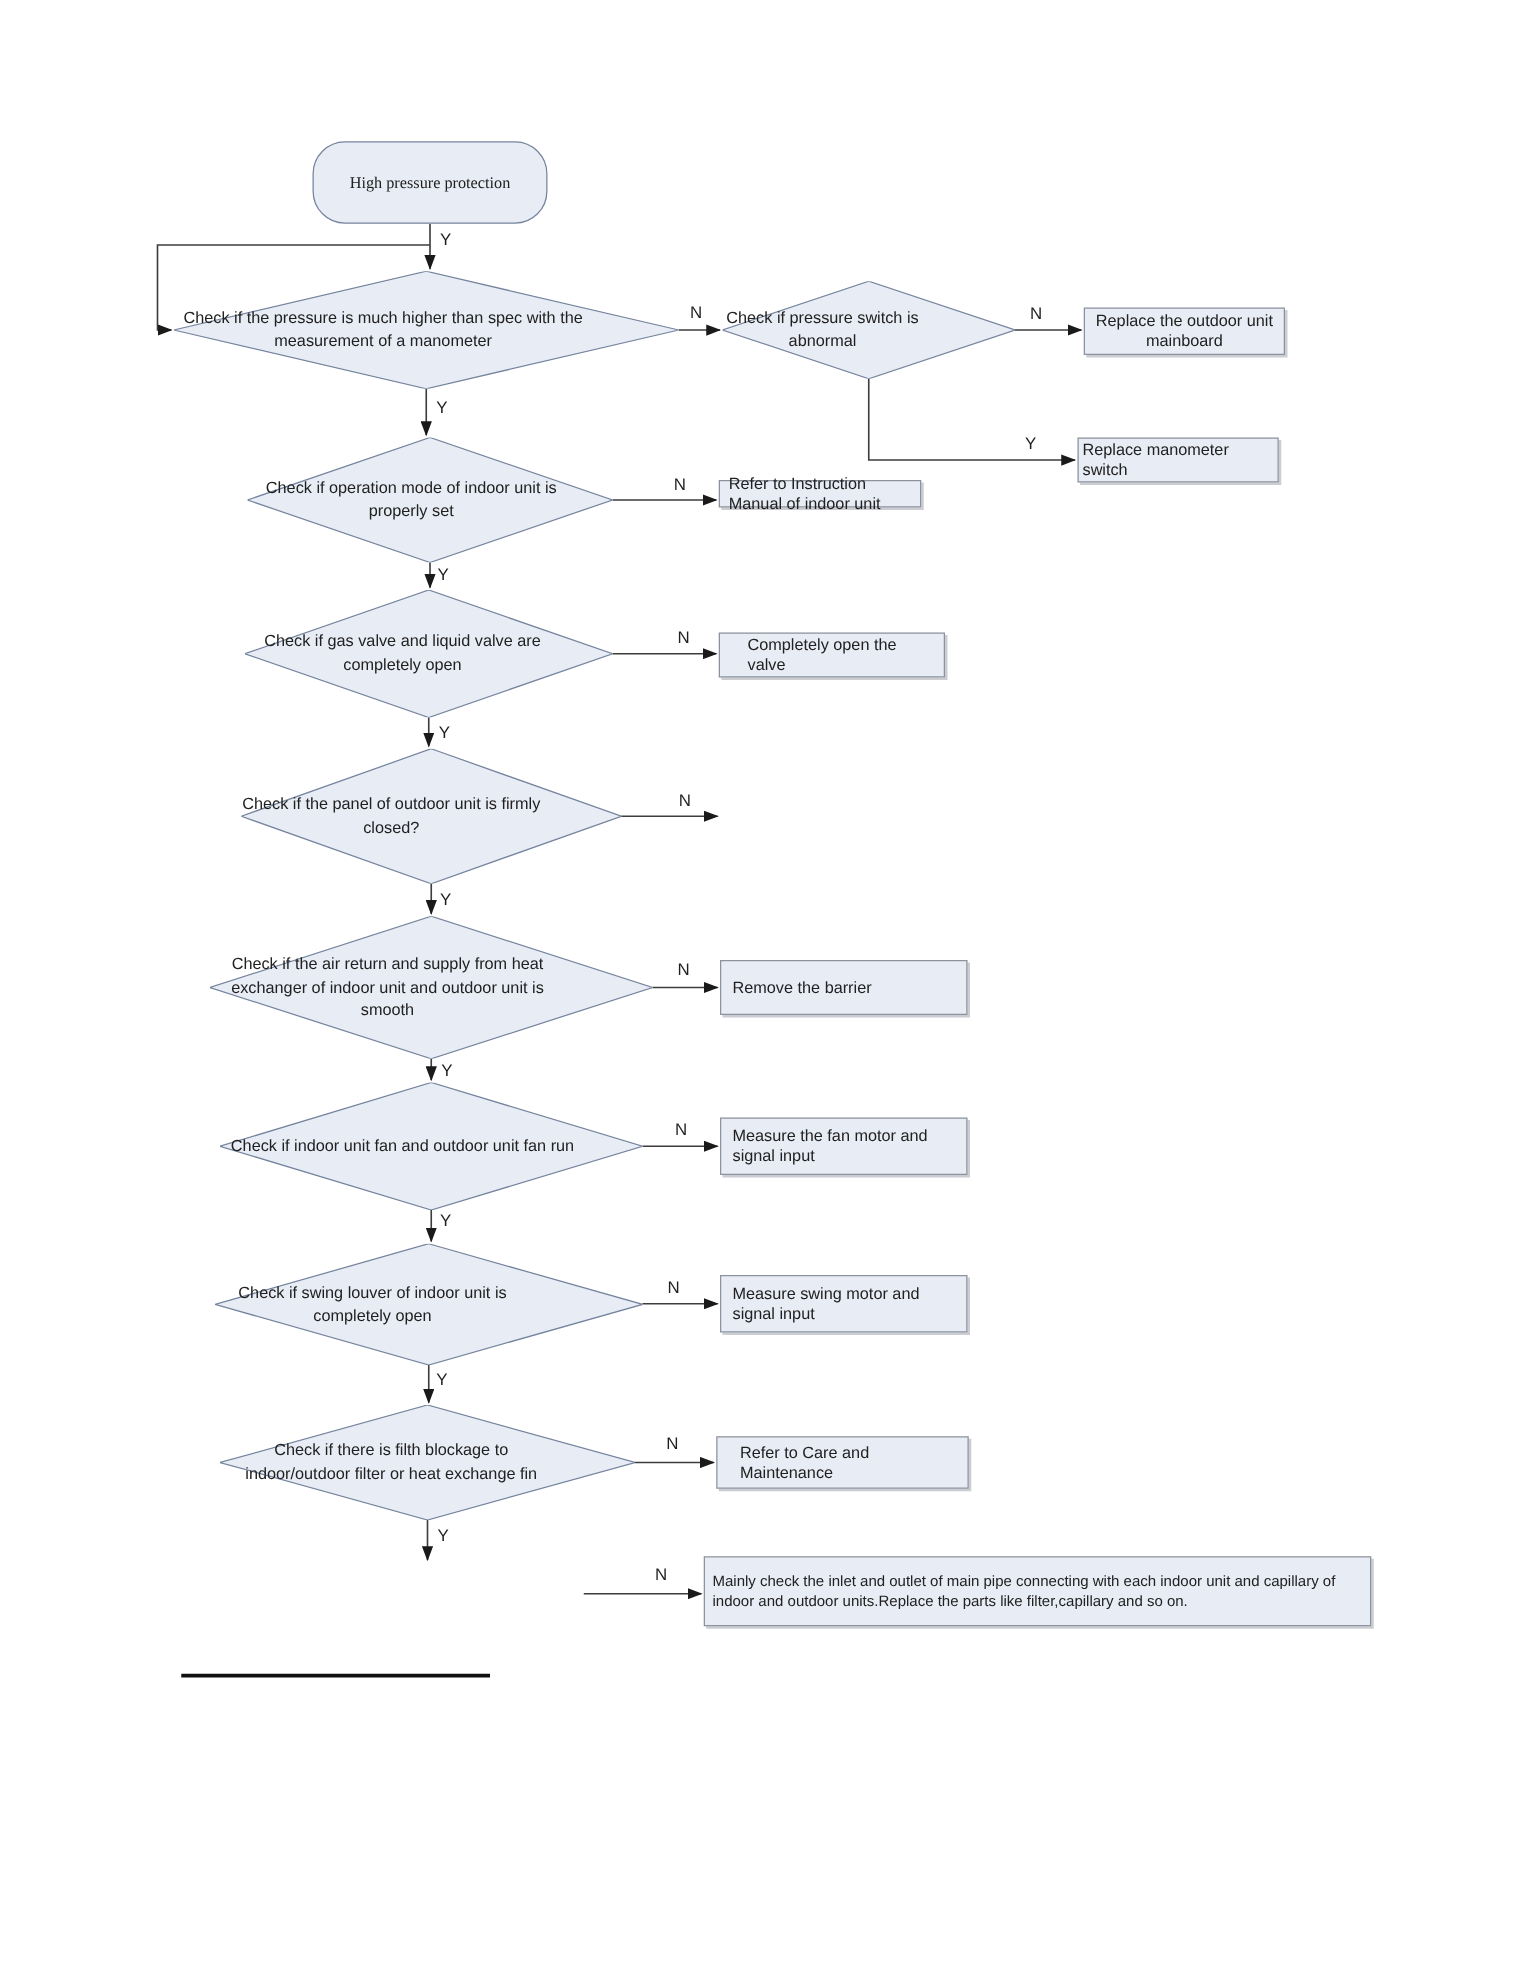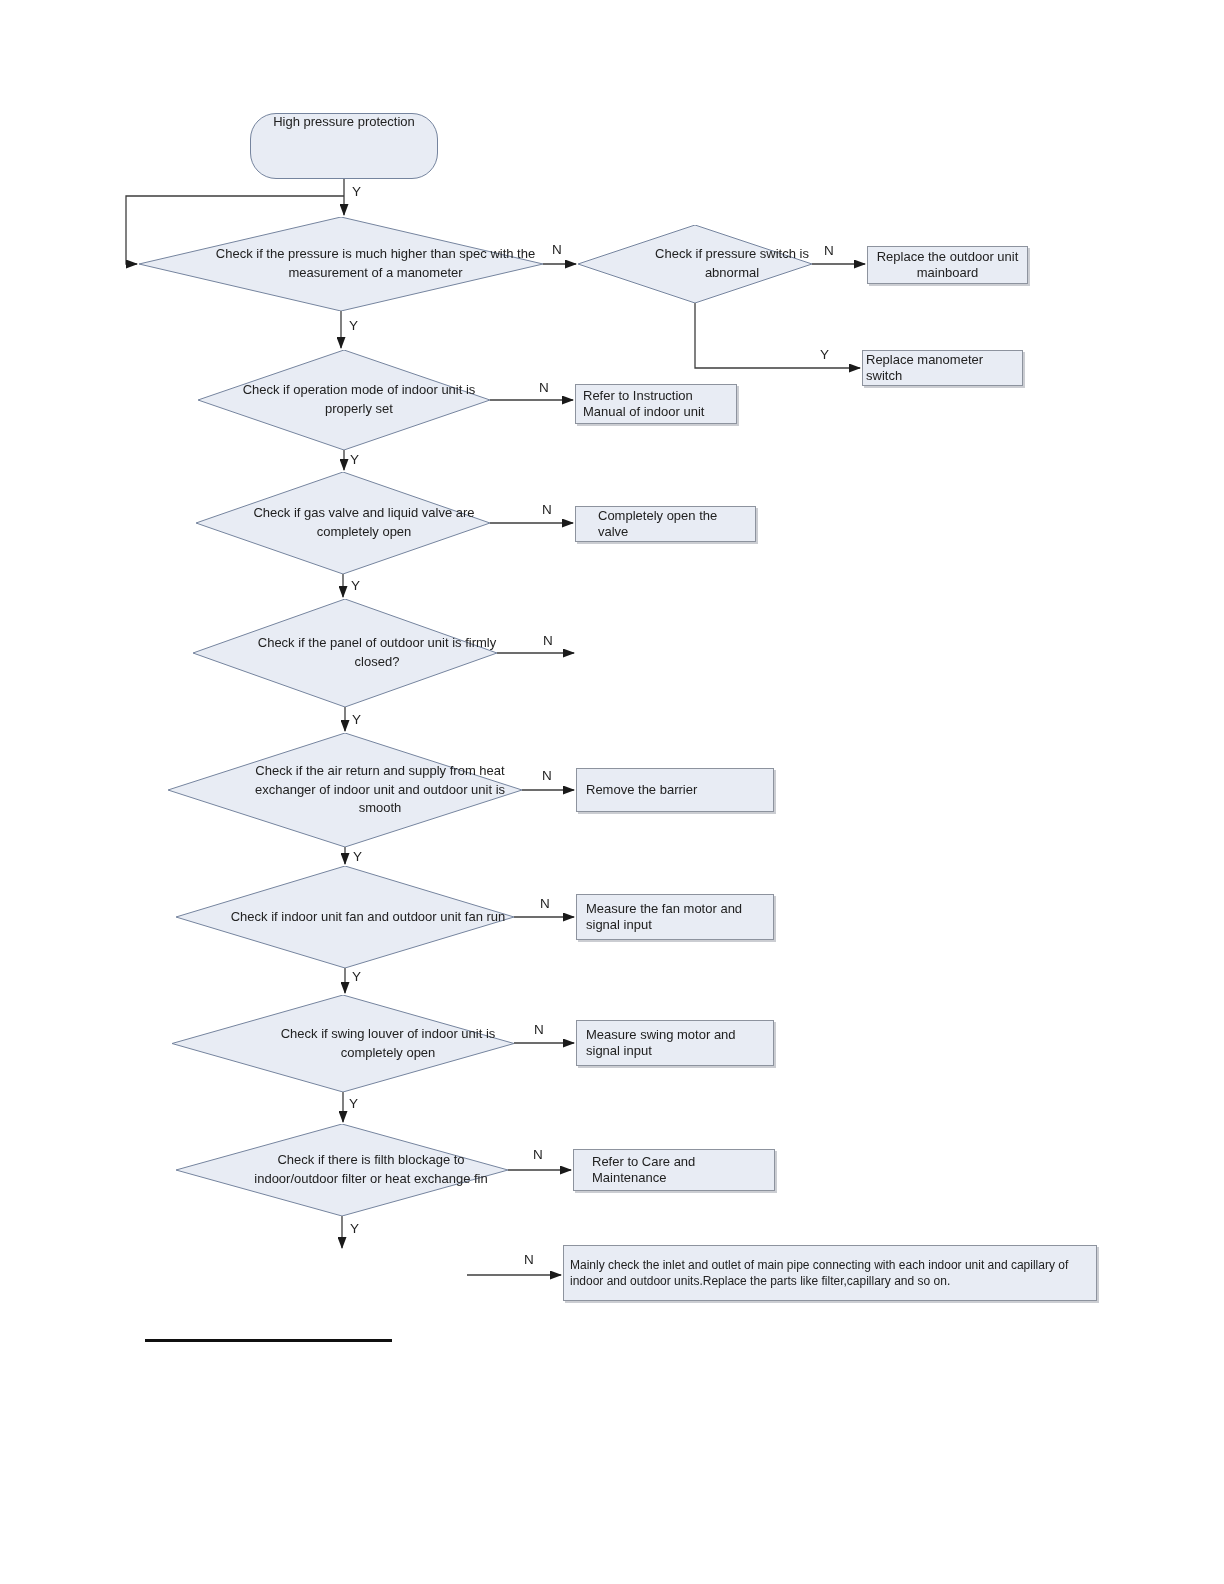--- a/index.html
+++ b/index.html
@@ -12,24 +12,24 @@
   }
   html,body{margin:0;padding:0;background:var(--page-bg);}
   body{font-family:"Liberation Sans","DejaVu Sans",sans-serif;color:var(--text);}
   .canvas{position:relative;width:1224px;height:1584px;background:var(--page-bg);overflow:hidden;}
   .connectors{position:absolute;left:0;top:0;width:1224px;height:1584px;z-index:0;}
   .connectors path.edge{stroke:var(--line);stroke-width:1.3;fill:none;}
   .arrowhead{fill:#1a1a1a;}
   .node{position:absolute;z-index:1;box-sizing:border-box;}
   .terminator{
     background:var(--node-fill);border:1px solid var(--shape-border);border-radius:26px;
-    display:flex;justify-content:center;
-    font-size:13px;color:var(--text);
+    display:flex;align-items:center;justify-content:center;
+    font-size:13px;color:var(--text);font-family:Liberation Serif, serif;
   }
-  .diamond{display:flex;align-items:center;justify-content:flex-end;}
+  .diamond{display:flex;align-items:center;justify-content:flex-start;}
   .diamond svg{position:absolute;left:0;top:0;width:100%;height:100%;}
   .diamond polygon{fill:var(--node-fill);stroke:var(--shape-border);stroke-width:1;vector-effect:non-scaling-stroke;}
   .dtext{position:relative;text-align:center;font-size:13px;line-height:1.46;color:var(--text);}
   .action{
     background:var(--node-fill);border:1px solid var(--rect-border);
     box-shadow:2px 2px 0 rgba(140,145,155,0.45);
     display:flex;align-items:center;
     font-size:13px;line-height:1.25;color:var(--text);
   }
   .action.center{justify-content:center;text-align:center;}
@@ -96,21 +96,21 @@
     <span>Replace manometer switch</span>
   </div>
 
   <div class="node diamond" style="left:198px;top:350px;width:292px;height:100px">
     <svg viewBox="0 0 100 100" preserveAspectRatio="none">
         <polygon points="50,0 100,50 50,100 0,50"></polygon>
       </svg>
     <div class="dtext" style="width:262px">Check if operation mode of indoor unit is properly set</div>
   </div>
 
-  <div class="node action" style="left:575px;top:384px;width:162px;height:40px;padding:0 7px">
+  <div class="node action" style="left:575px;top:384px;width:162px;height:22px;padding:0 7px">
     <span>Refer to Instruction Manual of indoor unit</span>
   </div>
 
   <div class="node diamond" style="left:196px;top:472px;width:294px;height:102px">
     <svg viewBox="0 0 100 100" preserveAspectRatio="none">
         <polygon points="50,0 100,50 50,100 0,50"></polygon>
       </svg>
     <div class="dtext" style="width:252px">Check if gas valve and liquid valve are completely open</div>
   </div>
 

